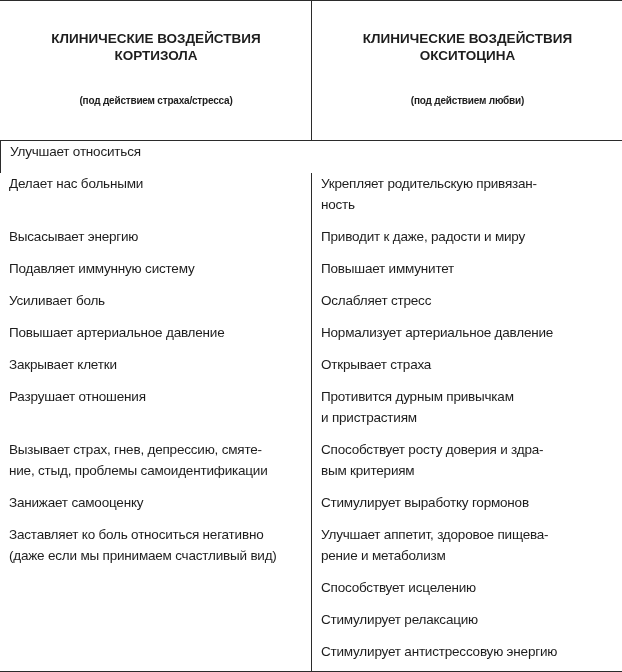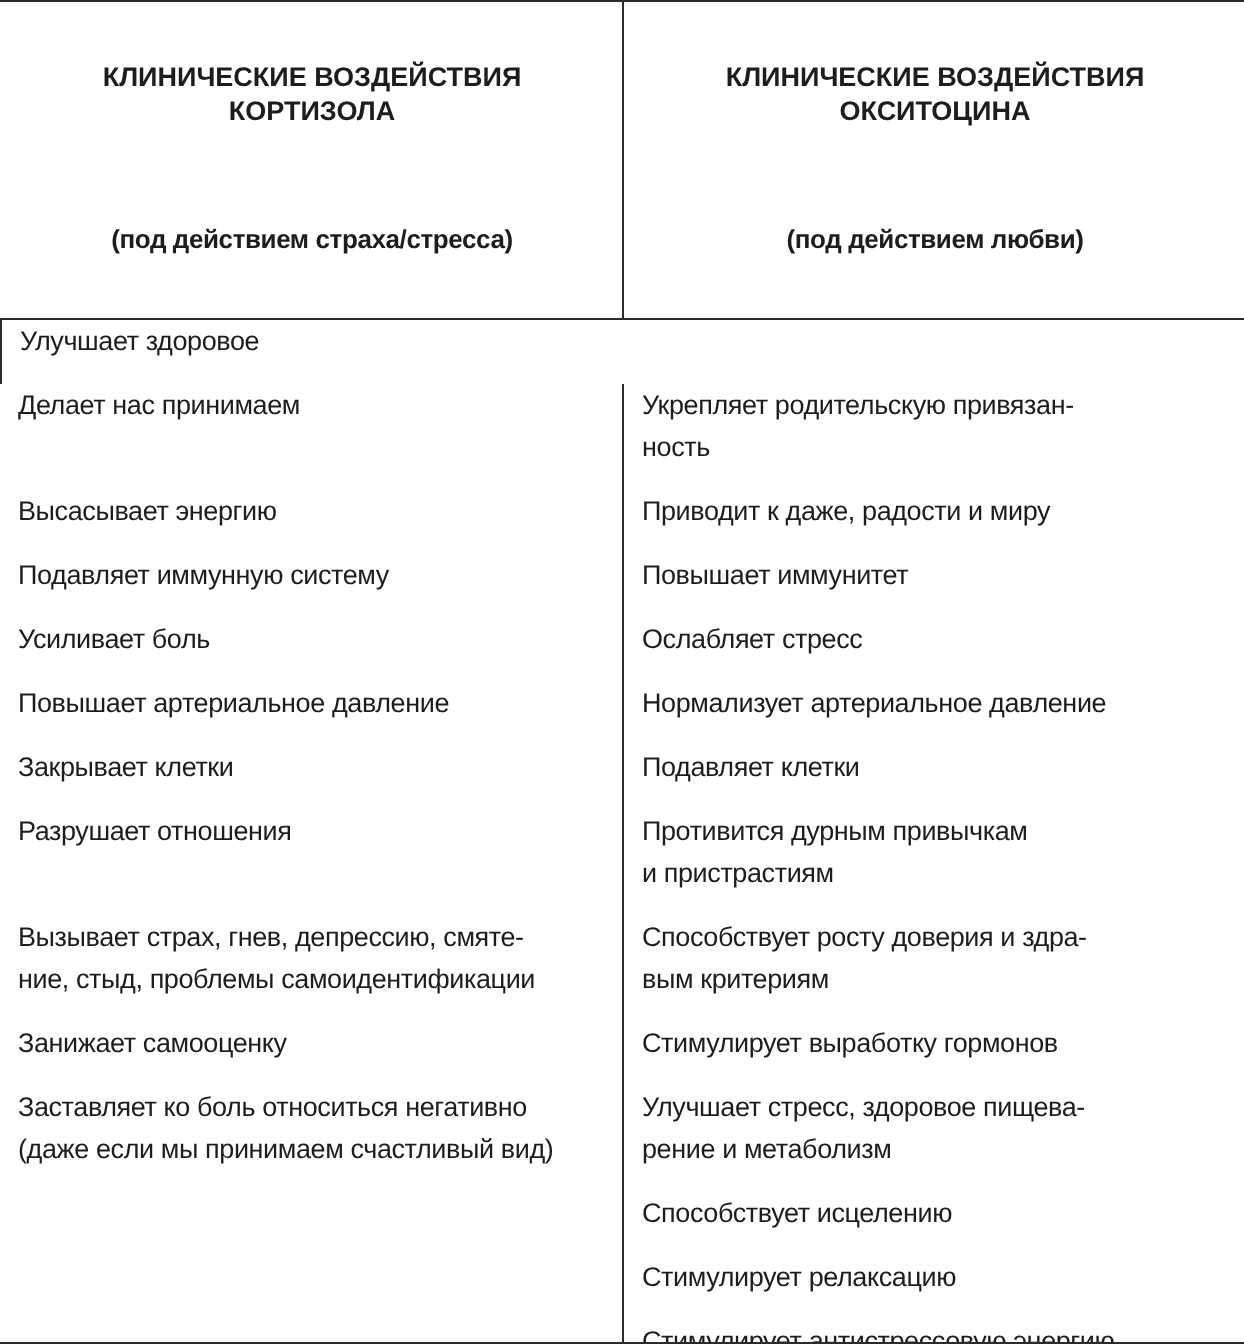--- a/index.html
+++ b/index.html
@@ -45,22 +45,22 @@
     font-weight: bold;
     padding-top: 8px;
     padding-bottom: 10px;
   }
   .header-title {
     font-size: 13.5px;
     line-height: 17px;
     letter-spacing: 0;
   }
   .header-sub {
-    margin-top: 26px;
-    font-size: 13px;
+    margin-top: 7px;
+    font-size: 10px;
     line-height: 17px;
   }
   .row.filler {
     flex: 1 1 auto;
   }
   .row.filler .cell {
     padding: 0 8px 0 9px;
   }
 </style>
 </head>
@@ -75,24 +75,24 @@
       <div class="header-sub">(под действием страха/стресса)</div>
     </div>
     <div class="cell right">
       <div class="header-title">КЛИНИЧЕСКИЕ ВОЗДЕЙСТВИЯ
 ОКСИТОЦИНА</div>
       <div class="header-sub">(под действием любви)</div>
     </div>
   </div>
 
   <div class="row">
-    <div class="cell right">Улучшает здоровое</div>
+    <div class="cell right">Улучшает относиться</div>
   </div>
   <div class="row">
-    <div class="cell left">Делает нас принимаем</div>
+    <div class="cell left">Делает нас больными</div>
     <div class="cell right">Укрепляет родительскую привязан-
 ность</div>
   </div>
   <div class="row">
     <div class="cell left">Высасывает энергию</div>
     <div class="cell right">Приводит к даже, радости и миру</div>
   </div>
   <div class="row">
     <div class="cell left">Подавляет иммунную систему</div>
     <div class="cell right">Повышает иммунитет</div>
@@ -100,41 +100,41 @@
   <div class="row">
     <div class="cell left">Усиливает боль</div>
     <div class="cell right">Ослабляет стресс</div>
   </div>
   <div class="row">
     <div class="cell left">Повышает артериальное давление</div>
     <div class="cell right">Нормализует артериальное давление</div>
   </div>
   <div class="row">
     <div class="cell left">Закрывает клетки</div>
-    <div class="cell right">Подавляет клетки</div>
+    <div class="cell right">Открывает страха</div>
   </div>
   <div class="row">
     <div class="cell left">Разрушает отношения</div>
     <div class="cell right">Противится дурным привычкам
 и пристрастиям</div>
   </div>
   <div class="row">
     <div class="cell left">Вызывает страх, гнев, депрессию, смяте-
 ние, стыд, проблемы самоидентификации</div>
     <div class="cell right">Способствует росту доверия и здра-
 вым критериям</div>
   </div>
   <div class="row">
     <div class="cell left">Занижает самооценку</div>
     <div class="cell right">Стимулирует выработку гормонов</div>
   </div>
   <div class="row">
     <div class="cell left">Заставляет ко боль относиться негативно
 (даже если мы принимаем счастливый вид)</div>
-    <div class="cell right">Улучшает стресс, здоровое пищева-
+    <div class="cell right">Улучшает аппетит, здоровое пищева-
 рение и метаболизм</div>
   </div>
   <div class="row">
     <div class="cell left"></div>
     <div class="cell right">Способствует исцелению</div>
   </div>
   <div class="row">
     <div class="cell left"></div>
     <div class="cell right">Стимулирует релаксацию</div>
   </div>

